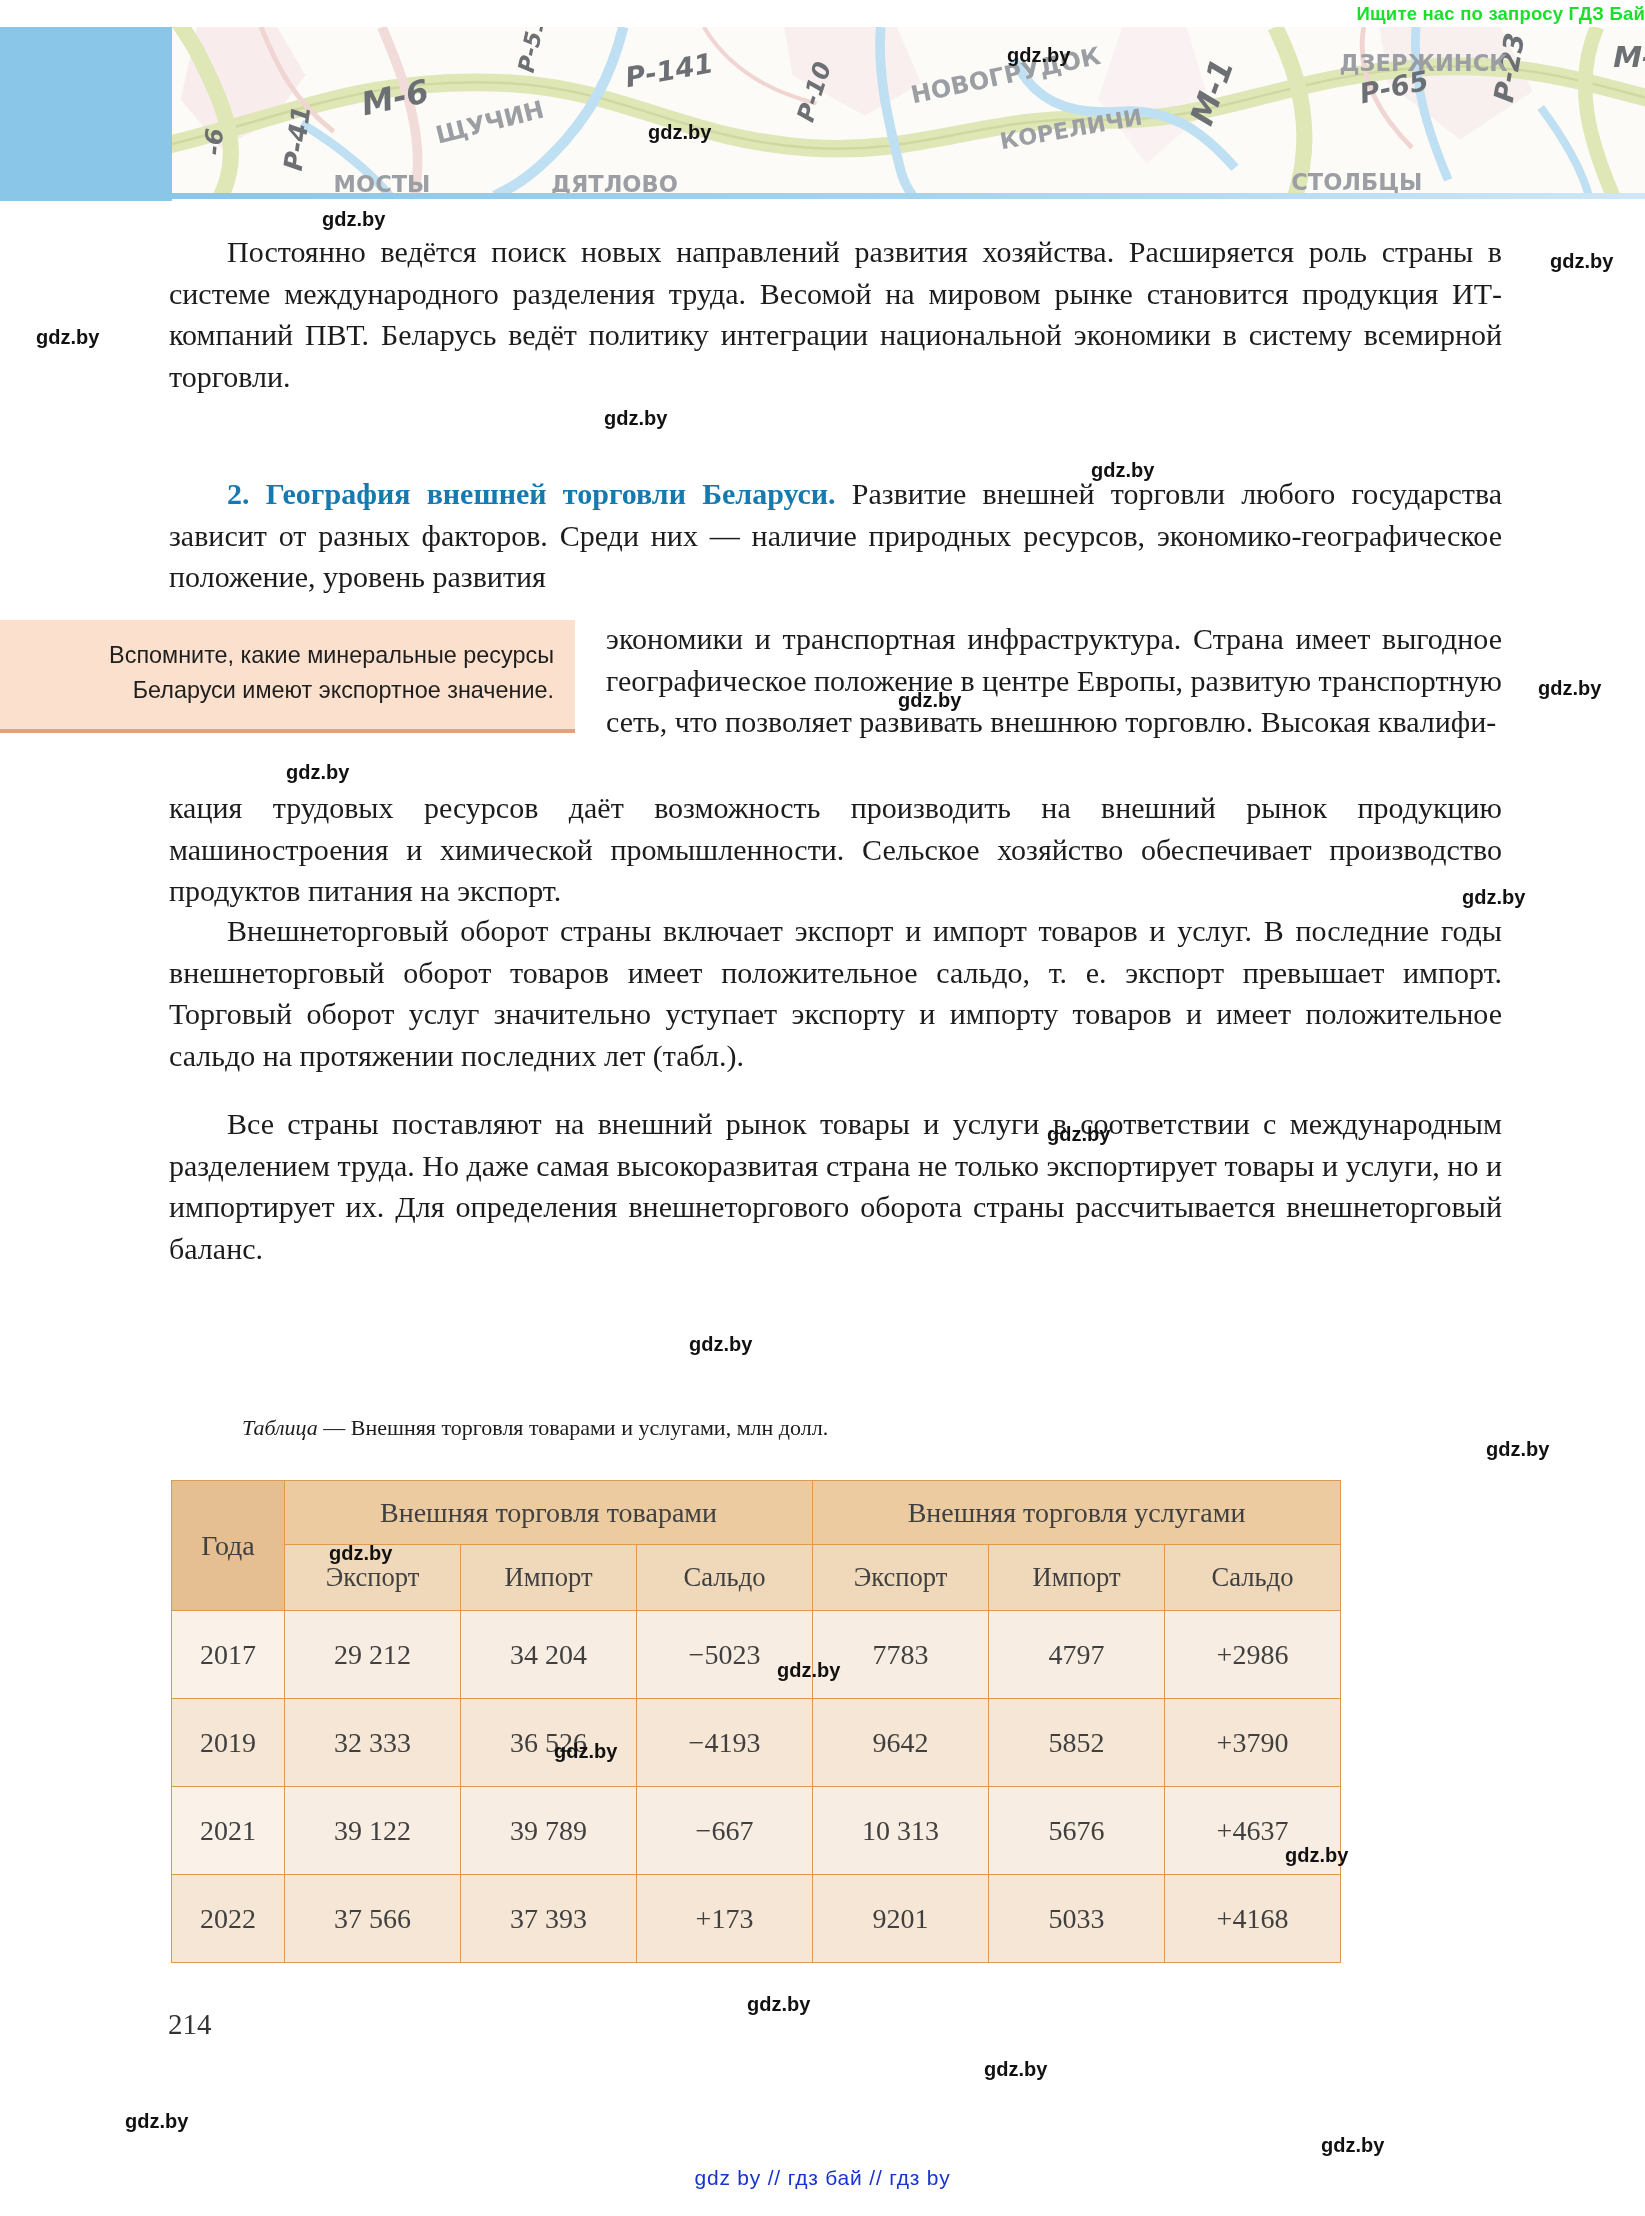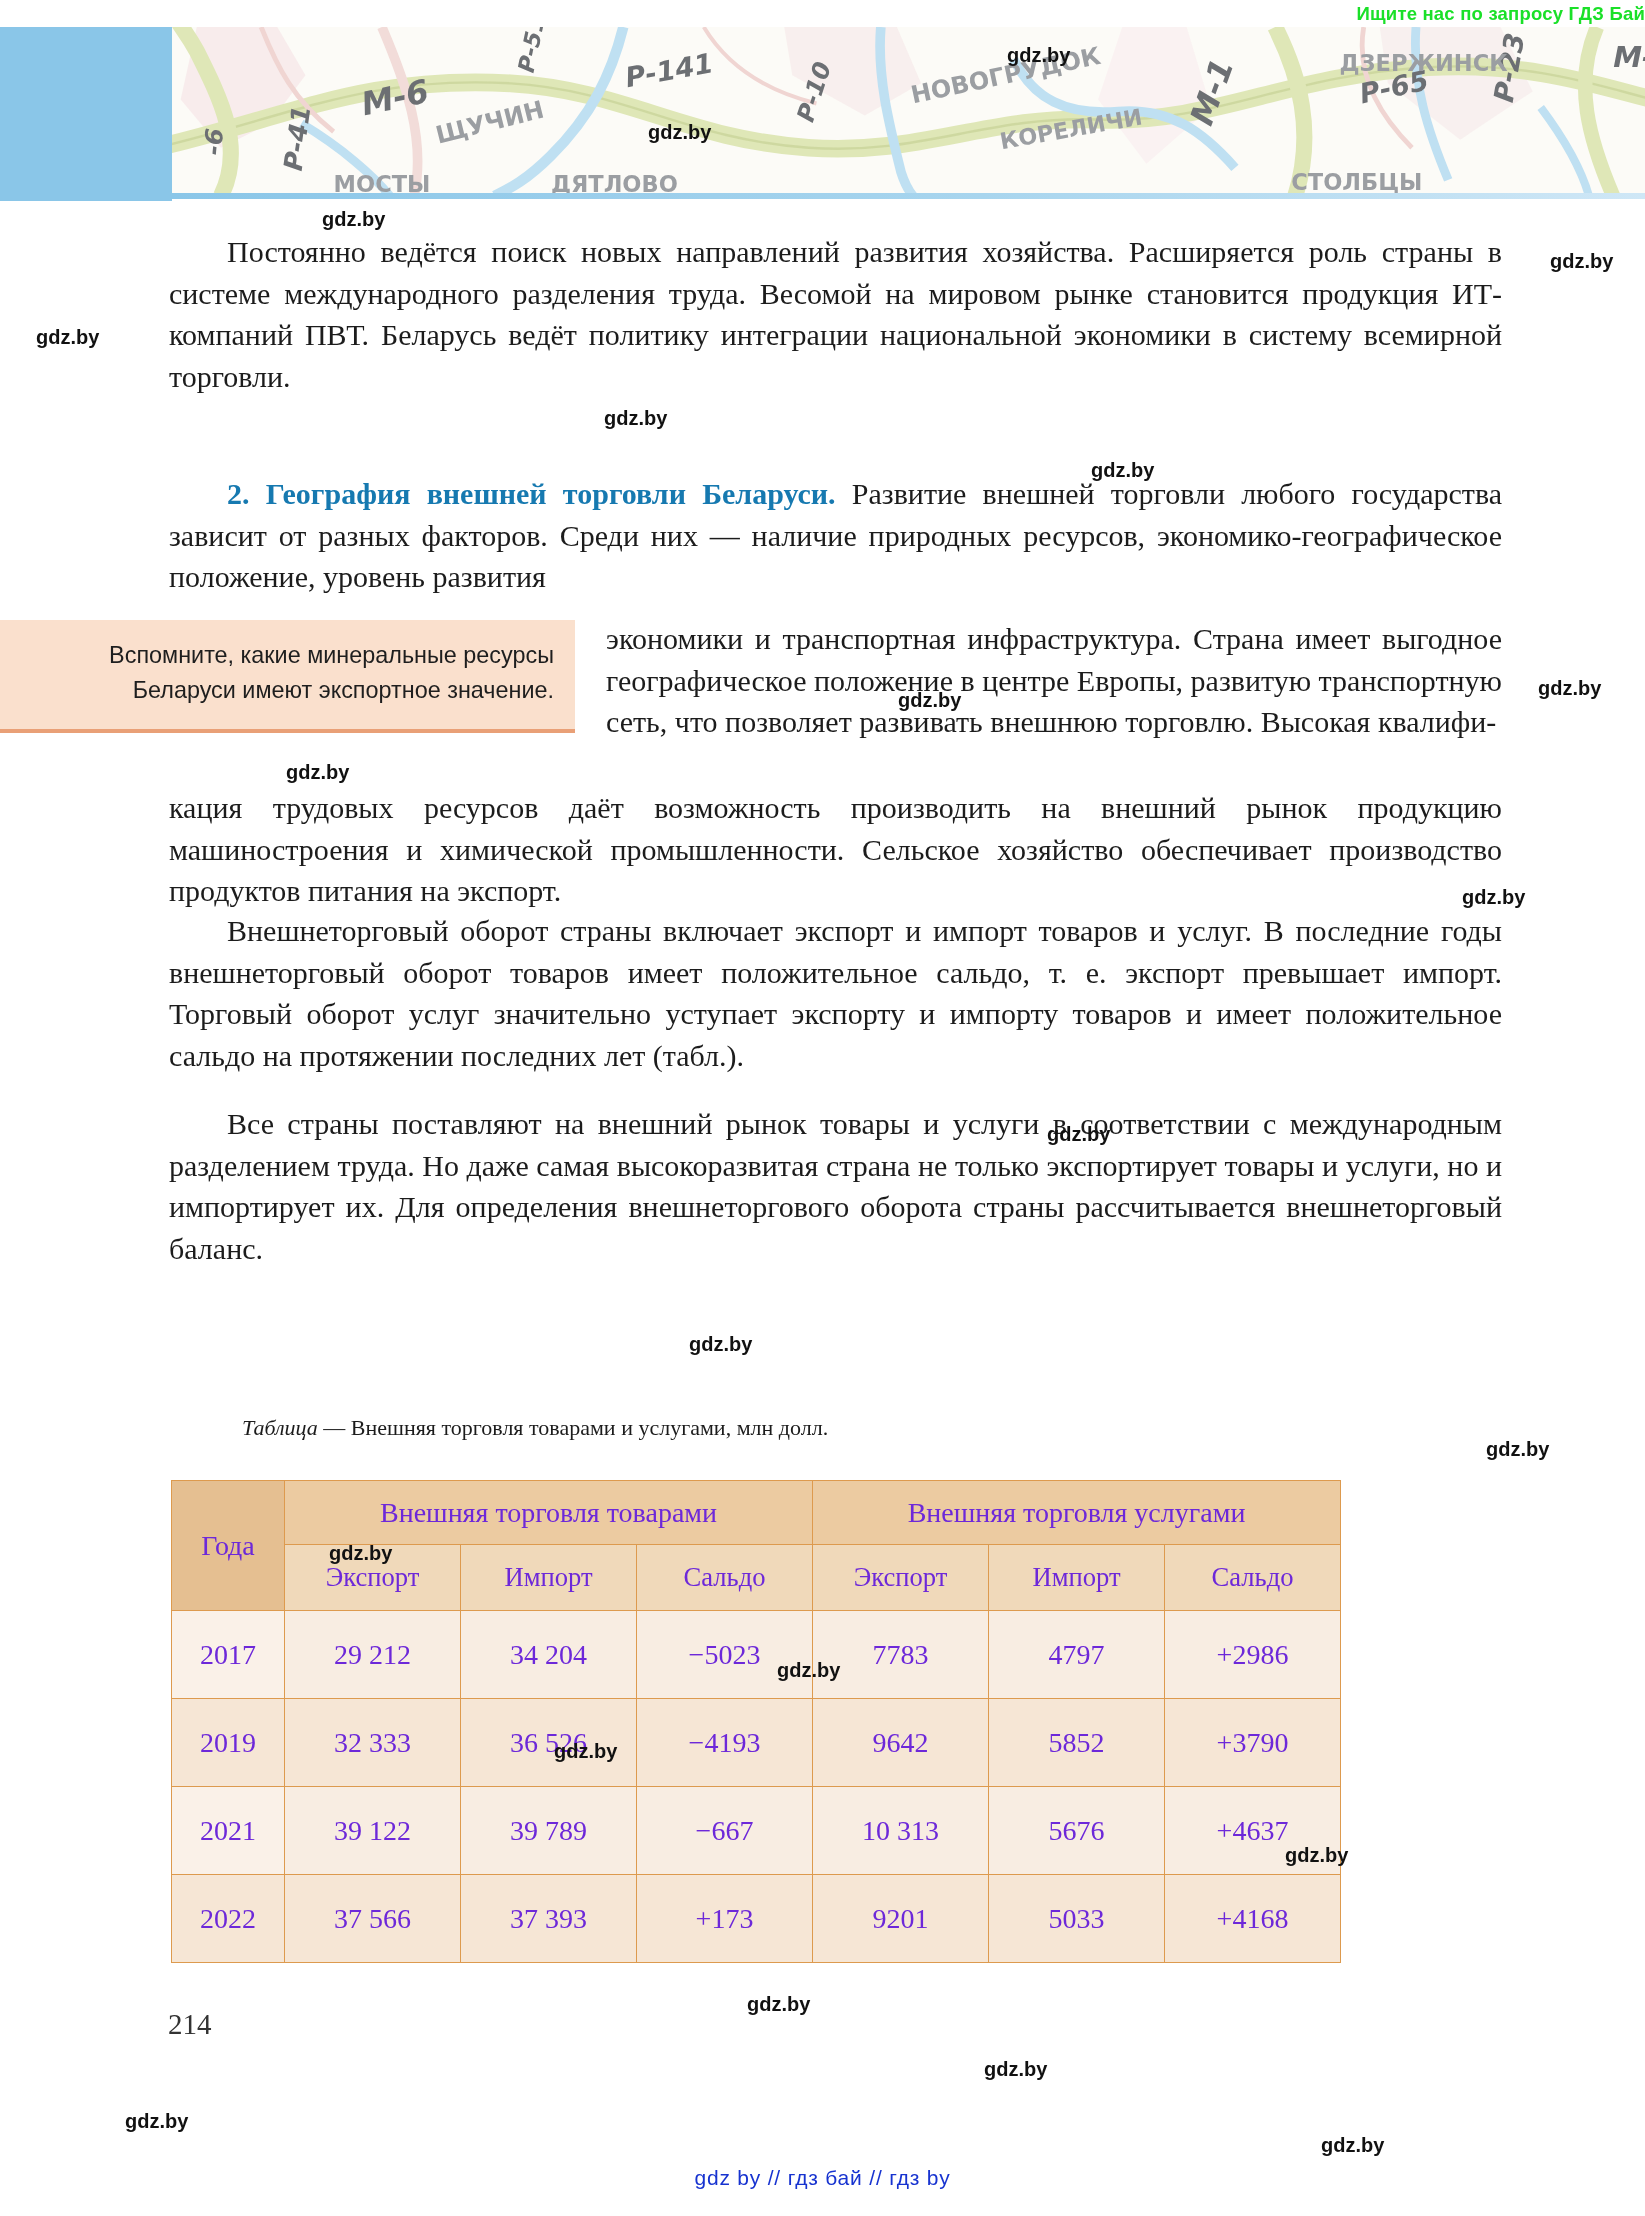--- a/index.html
+++ b/index.html
@@ -146,21 +146,21 @@
   table.data-table {
     border-collapse: collapse;
     width: 1166px;
     table-layout: fixed;
     font-family: "Liberation Serif", serif;
   }
   table.data-table th,
   table.data-table td {
     border: 1.6px solid #dd9a4e;
     text-align: center;
-    color: #6d28d9;
+    color: #404040;
     font-weight: normal;
   }
   table.data-table th.grp-head {
     background: #eccba1;
     font-size: 28px;
     height: 63px;
     padding: 0 3.2px;
   }
   table.data-table th.years-head {
     background: #e5bf91;

